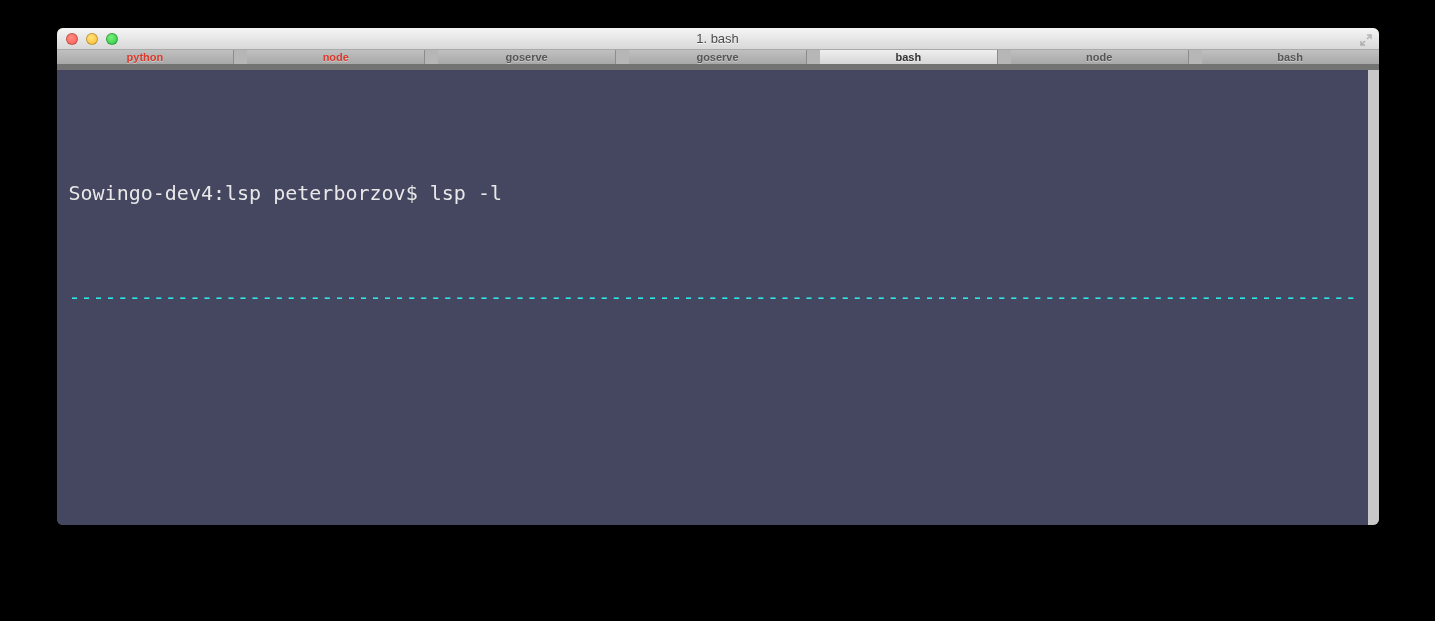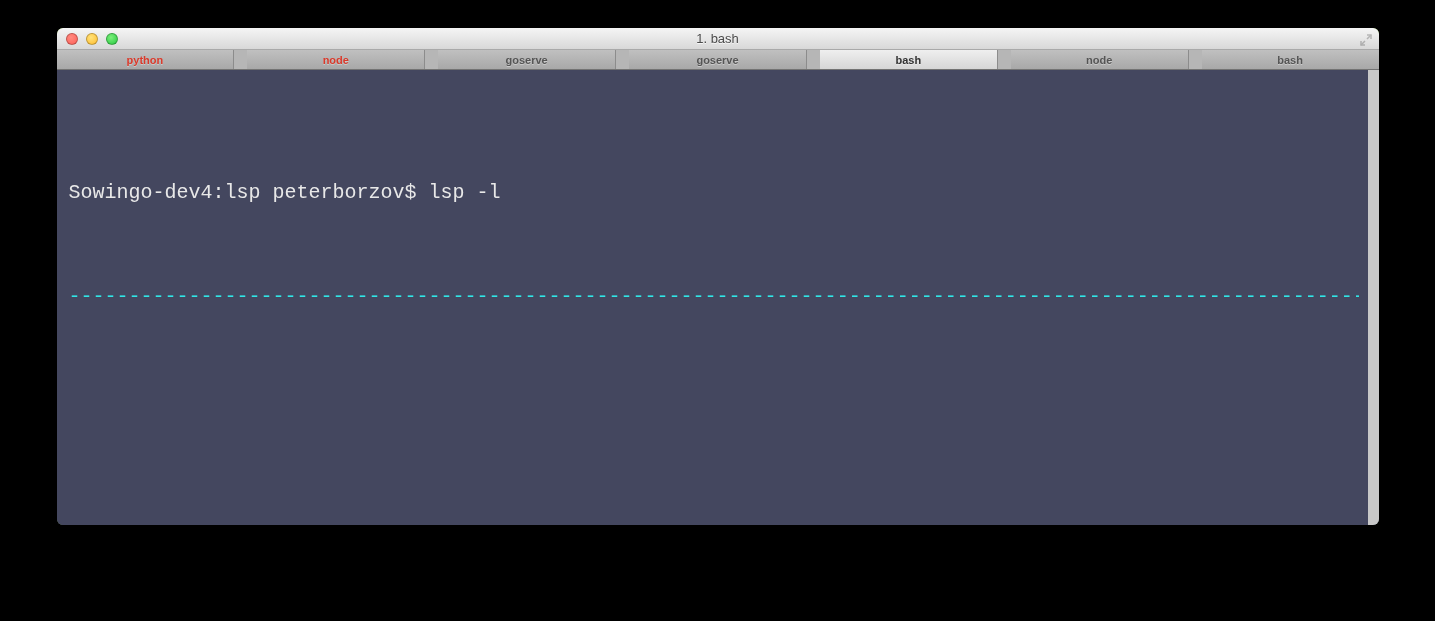--- a/index.html
+++ b/index.html
@@ -59,21 +59,21 @@
     height: 14px;
     opacity: 0.35;
   }
   .maximize-corner svg { width: 100%; height: 100%; }
 
   
   .tabstrip {
     height: 20px;
     display: flex;
     background: #b6b6b6;
-    border-bottom: 1px solid #737373;
+    border-bottom: 6px solid #737373;
     gap: 13px;
   }
   .tab {
     flex: 1 1 0;
     border-right: 1px solid #8c8c8c;
     background: linear-gradient(to bottom, #c0c0c0, #a8a8a8);
     font-family: "Lucida Grande","Helvetica Neue",sans-serif;
     font-size: 11px;
     font-weight: bold;
     color: #555;
@@ -121,21 +121,20 @@
     color: #30e6e6;
     letter-spacing: 0;
     overflow: hidden;
     white-space: nowrap;
     width: 1290px;
   }
   .section-hdr { color: #f2b54a; font-weight: bold; }
   .row {
     display: block;
     text-align: left;
-    font-family: Liberation Mono, monospace;
   }
 </style>
 </head>
 <body>
 
 <div class="window">
 
   <div class="titlebar">
     <div class="traffic-lights">
       <div class="tl red"></div>

